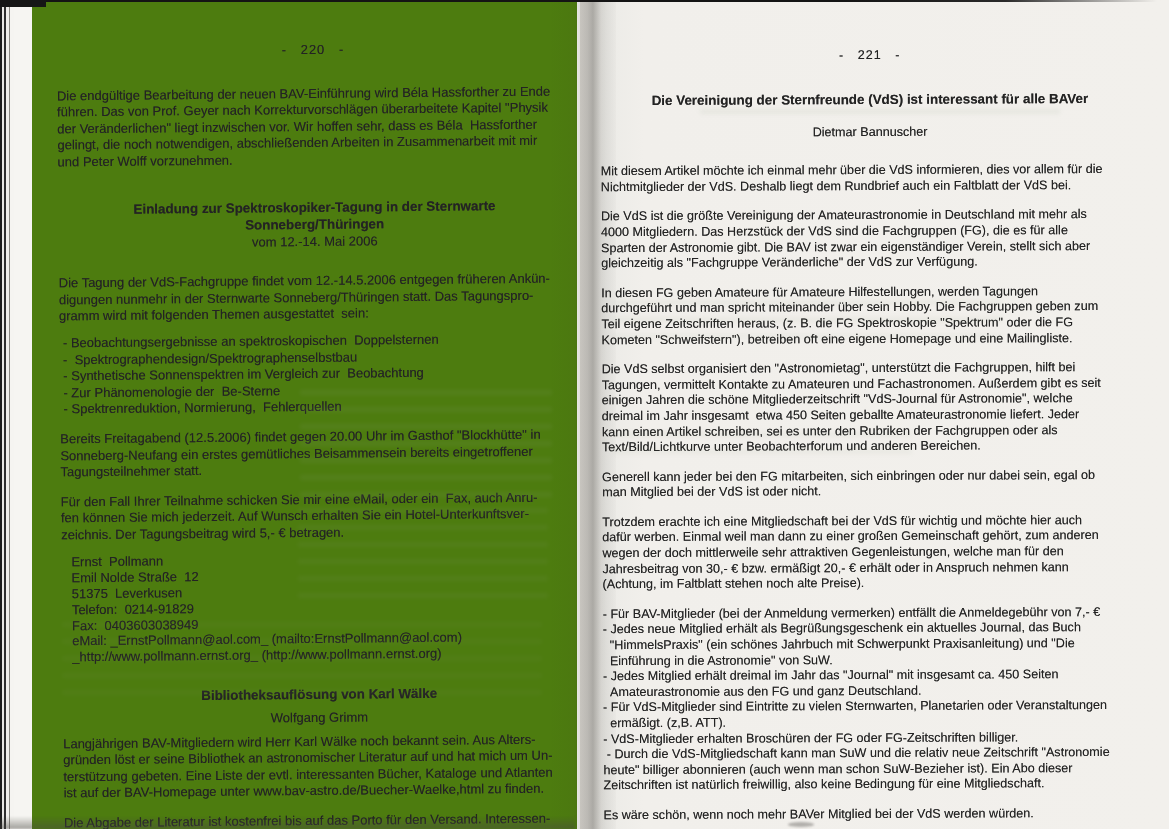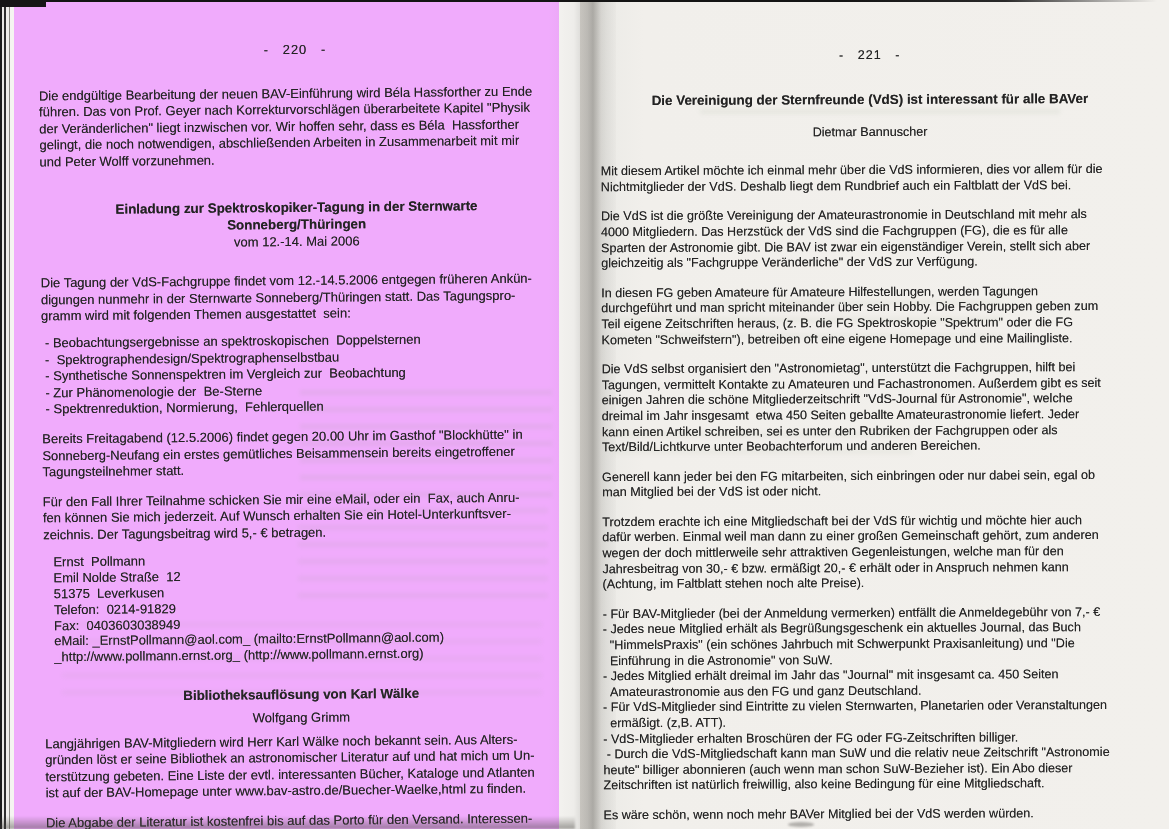--- a/index.html
+++ b/index.html
@@ -54,21 +54,21 @@
     filter: blur(2px);
   }
   .g1 { left: 300px; top: 390px; width: 252px; height: 115px; }
   .g2 { left: 298px; top: 508px; width: 250px; height: 98px; opacity: 0.18; }
   .g3 { left: 62px;  top: 622px; width: 480px; height: 76px; opacity: 0.12; }
   .g4 { left: 700px; top: 109px; width: 360px; height: 14px; opacity: 0.20; }
   .g5 { left: 612px; top: 300px; width: 390px; height: 38px; opacity: 0.14; }
   .g6 { left: 612px; top: 432px; width: 300px; height: 28px; opacity: 0.14; }
   
   .page { position: absolute; top: 0; height: 100%; }
-  .page-left  { left: 14px;  width: 545px; background: #f0abfc; }
+  .page-left  { left: 32px;  width: 545px; background: #4d7c0f; }
   .page-right {
     left: 580px; width: 589px;
     background: linear-gradient(to right, #dcd9d3 0, #ecebe7 26px, #f1efeb 64px, #f2f0ec 100%);
   }
   .content { position: relative; }
   .page-left  .content { padding: 0 8px 0 24px; transform: rotate(-0.55deg); transform-origin: 50% 0; }
   .page-right .content { padding: 0 30px 0 20px; transform: rotate(-0.25deg); transform-origin: 50% 0; }
   
   .page-left  { font-size: 13px;   line-height: 16.6px; }
   .page-right { font-size: 12.6px; line-height: 15.6px; }

